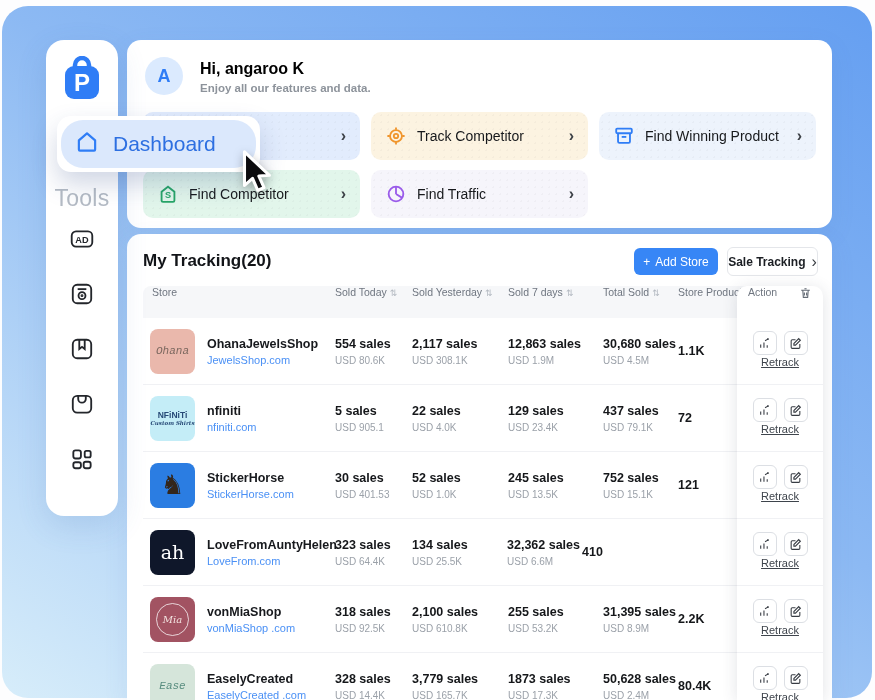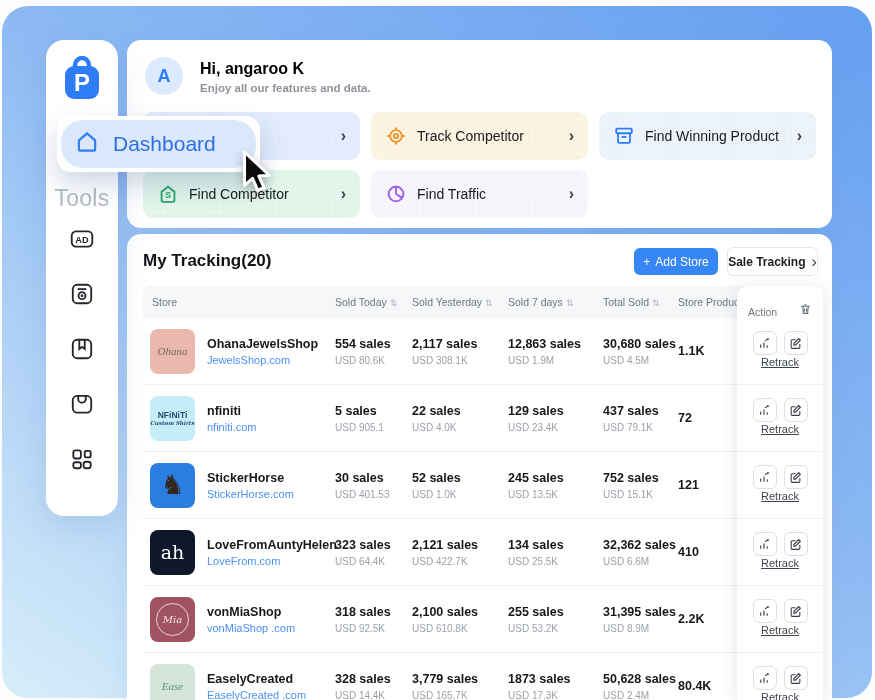--- a/index.html
+++ b/index.html
@@ -88,38 +88,38 @@
   .btn-sale {
     position:absolute; left:600px; top:13px; width:91px; height:29px;
     background:#fff; border:1px solid #e4e6ea; border-radius:6px;
     font-size:12px; font-weight:700; color:#1b1e23;
     display:flex; align-items:center; justify-content:center; gap:6px; cursor:pointer;
   }
   .btn-sale .chev { margin-left:0; font-weight:400; }
 
   .table { position:absolute; left:16px; top:52px; width:607px; }
   .thead {
-    display:flex; align-items:center; height:32px;
+    display:flex; height:32px;
     background:#f6f7f9; border-radius:8px 0 0 0;
     color:#6f7680; font-size:10.5px;
   }
   .th, .td { flex:0 0 auto; }
   .w-store{width:192px; padding-left:9px;} .w-c1{width:77px} .w-c2{width:96px}
   .w-c3{width:95px} .w-c4{width:75px}
   .w-c5{width:72px; overflow:hidden; white-space:nowrap;}
   .sort { margin-left:3px; color:#b2b8c0; font-size:9px; }
   .trow { display:flex; align-items:center; height:67px; border-bottom:1px solid #f0f1f4; }
   .store-cell { width:192px; display:flex; align-items:center; gap:12px; padding-left:7px; }
   .slogo {
     width:45px; height:45px; border-radius:8px; flex:0 0 45px; overflow:hidden;
     display:flex; flex-direction:column; align-items:center; justify-content:center;
     font-size:10px;
   }
   .slogo .sub { font-size:5.5px; font-style:italic; font-family:"DejaVu Serif",serif; }
-  .logo-script { font-family:Liberation Serif, serif; font-style:italic; font-size:11px; }
+  .logo-script { font-family:Liberation Mono, monospace; font-style:italic; font-size:11px; }
   .logo-tinybold { font-size:8.5px; font-weight:700; }
   .logo-knight { font-size:27px; line-height:1; }
   .logo-serif { font-family:"DejaVu Serif",serif; font-size:19px; }
   .logo-stamp .main {
     width:33px; height:33px; border:1px solid rgba(255,255,255,.75); border-radius:50%;
     display:flex; align-items:center; justify-content:center;
     font-family:"DejaVu Serif",serif; font-style:italic; font-size:10px;
   }
   .sname { font-size:12.5px; font-weight:700; color:#17191d; }
   .sdomain { font-size:11px; color:#4a90f5; margin-top:3px; cursor:pointer; }
@@ -127,21 +127,21 @@
   .metric .u { font-size:10px; color:#9ba1a9; margin-top:4px; }
   .products { font-size:12.5px; font-weight:700; color:#15171a; }
 
   
   .action-panel {
     position:absolute; left:610px; top:52px; width:86px; height:414px;
     background:#fff; border-radius:10px 10px 0 0;
     box-shadow:0 2px 16px rgba(50,60,80,.14); z-index:6;
   }
   .ap-head {
-    height:32px; display:flex; align-items:flex-end; justify-content:space-between;
+    height:32px; display:flex; align-items:flex-start; justify-content:space-between;
     padding:0 11px; font-size:10.5px; color:#6f7680;
   }
   .ap-row {
     height:67px; display:flex; flex-direction:column; align-items:center;
     padding-top:13px; gap:1px; border-bottom:1px solid #f0f1f4;
   }
   .ap-btns { display:flex; gap:7px; }
   .icon-btn {
     width:24px; height:24px; border:1px solid #dcdfe4; border-radius:6px; background:#fff;
     display:flex; align-items:center; justify-content:center; cursor:pointer;
@@ -392,24 +392,20 @@
       </div>
       <div>
         <div class="sname">LoveFromAuntyHelen</div>
         <div class="sdomain">LoveFrom.com</div>
       </div>
     </div>
     <div class="td metric w-c1">
             <div class="v">323 sales</div>
             <div class="u">USD 64.4K</div>
           </div>
-    <div class="td metric w-c2">
-            <div class="v">2,121 sales</div>
-            <div class="u">USD 422.7K</div>
-          </div>
     <div class="td metric w-c3">
             <div class="v">134 sales</div>
             <div class="u">USD 25.5K</div>
           </div>
     <div class="td metric w-c4">
             <div class="v">32,362 sales</div>
             <div class="u">USD 6.6M</div>
           </div>
     <div class="td products w-c5">410</div>
   </div>

